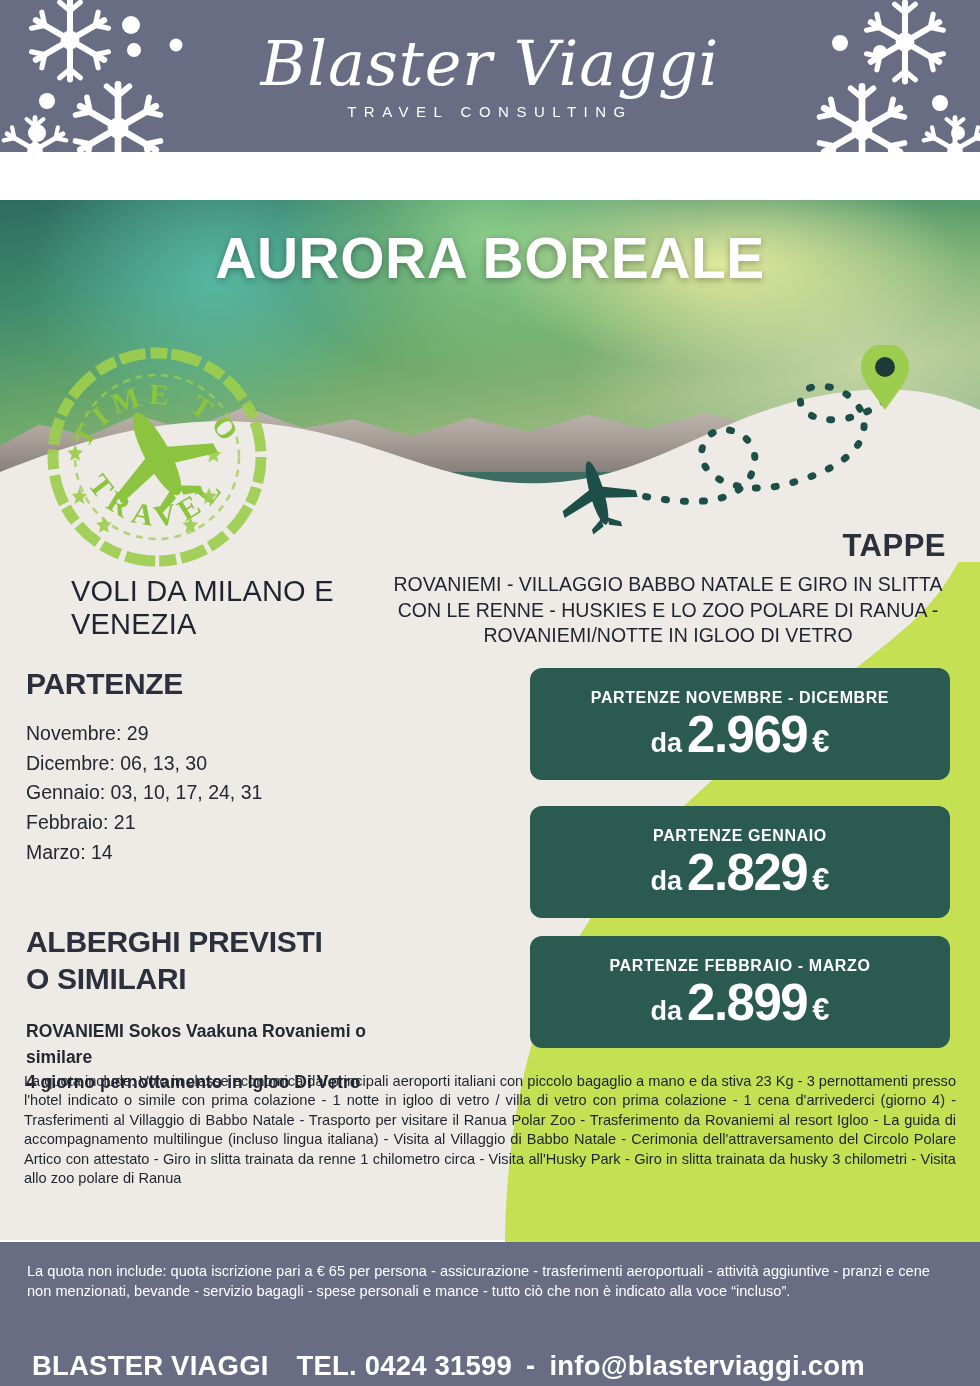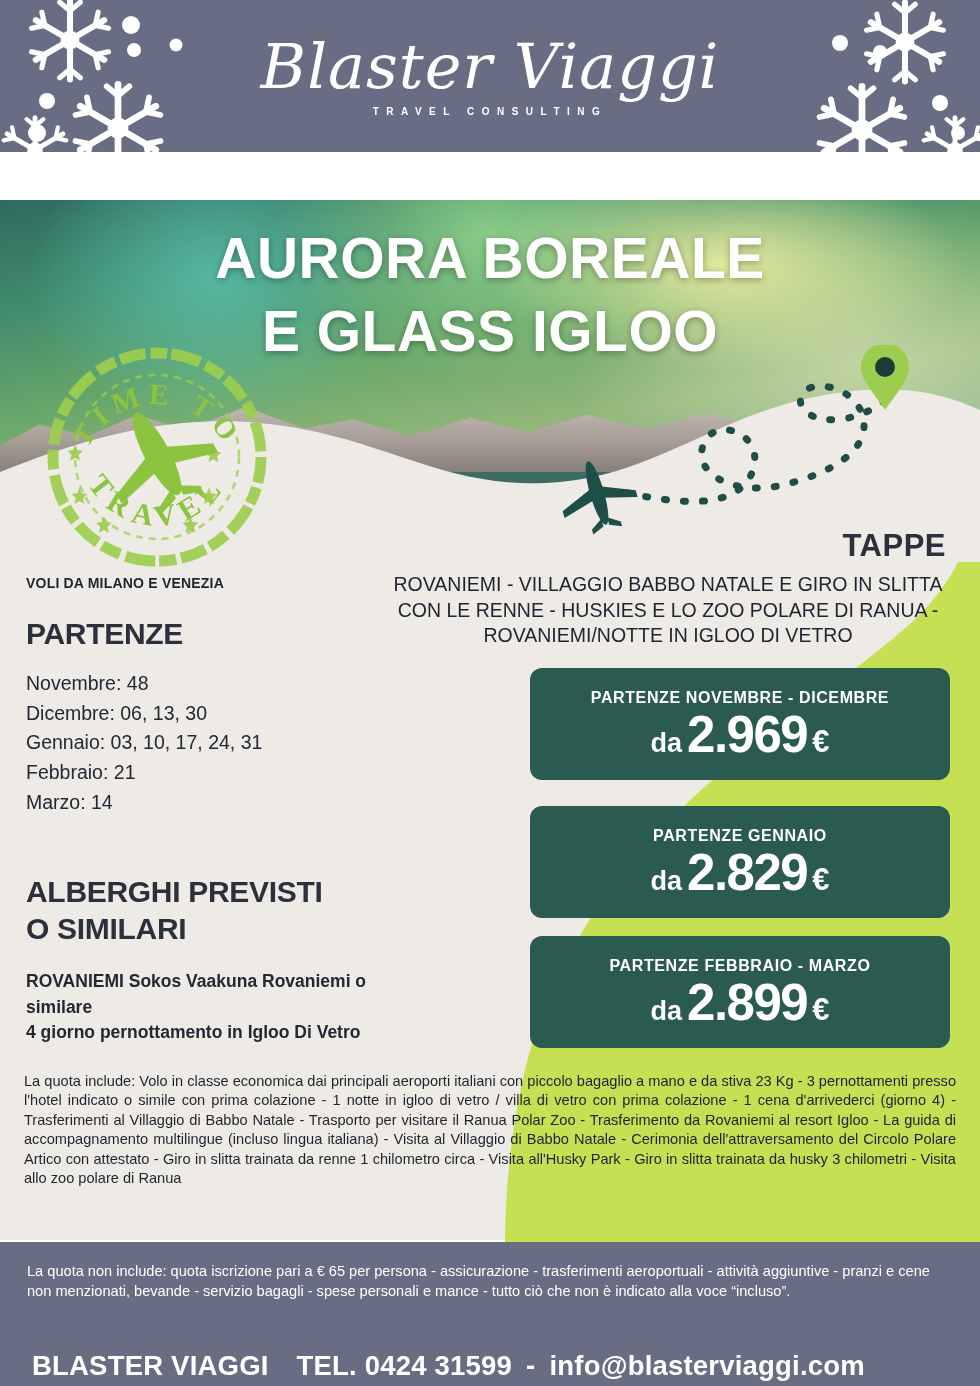--- a/index.html
+++ b/index.html
@@ -14,21 +14,21 @@
 
   
   .header {
     position:absolute; left:0; top:0; width:980px; height:152px;
     background:#686d84; overflow:hidden;
   }
   .header-logo { position:absolute; left:0; top:0; width:980px; height:152px;
      display:flex; flex-direction:column; align-items:center; justify-content:center; }
   .logo-script { font-family:"DejaVu Serif", serif; font-style:italic; font-size:62px;
      color:#fff; letter-spacing:1px; line-height:1; font-weight:400; }
-  .logo-sub { color:#fff; font-size:10px; letter-spacing:7.5px; font-weight:700;
+  .logo-sub { color:#fff; font-size:15px; letter-spacing:7.5px; font-weight:400;
      margin-top:8px; font-family:"Liberation Sans", sans-serif; }
   .snow { position:absolute; pointer-events:none; }
 
   
   .hero { position:absolute; left:0; top:176px; width:980px; height:360px; overflow:hidden;margin-top:24px; }
   .hero-sky { position:absolute; inset:0;
     background:
       radial-gradient(ellipse 340px 150px at 74% 18%, rgba(236,238,160,.92), rgba(236,238,160,0) 70%),
       radial-gradient(ellipse 300px 200px at 50% 10%, rgba(150,215,140,.85), rgba(150,215,140,0) 72%),
       radial-gradient(ellipse 260px 210px at 22% 22%, rgba(90,190,170,.85), rgba(90,190,170,0) 72%),
@@ -67,21 +67,21 @@
   .greenblob { position:absolute; left:0; top:418px; width:980px; height:830px; z-index:3; }
 
   
   .stamp { position:absolute; left:42px; top:342px; width:230px; height:230px; z-index:12; }
 
   
   .flightpath { position:absolute; left:555px; top:345px; width:430px; height:210px; z-index:11; }
 
   
   .left { position:absolute; left:26px; top:575px; width:420px; z-index:20; }
-  .voli { font-size:14px; font-weight:700; color:#1f2430; letter-spacing:.2px; }
+  .voli { font-size:29px; font-weight:400; color:#1f2430; letter-spacing:.2px;margin-left:45px; }
   .partenze-h { font-size:30px; font-weight:800; color:#2b303c; margin-top:26px; letter-spacing:-.3px; }
   .dates { margin-top:18px; font-size:19.5px; color:#232833; line-height:1.52; }
   .alberghi { margin-top:57px; font-size:30px; font-weight:700; color:#2b303c; line-height:1.22; letter-spacing:-.3px; }
   .hotelinfo { margin-top:22px; font-size:17.5px; font-weight:700; color:#232833; line-height:1.45; }
 
   
   .tappe-h { position:absolute; right:34px; top:528px; font-size:31px; font-weight:800;
      color:#2b303c; letter-spacing:.5px; z-index:20; }
   .tappe-body { position:absolute; left:382px; top:572px; width:572px; text-align:center;
      font-size:19.5px; color:#1f2430; line-height:1.32; z-index:20; }
@@ -165,21 +165,20 @@
   <div class="hero">
     <div class="hero-sky"></div>
     <div class="hero-mtn"></div>
     <div class="hero-water"></div>
     <div class="hero-lights"></div>
     <div class="hero-pier"></div>
     <div class="hero-shore"></div>
     <div class="hero-cabin"></div>
     <div class="hero-title">
       <div>AURORA BOREALE</div>
-      <div>E GLASS IGLOO</div>
     </div>
   </div>
 
   <svg class="wave" viewBox="0 0 980 210" preserveAspectRatio="none">
     <path d="M0,120 C90,84 180,58 285,74 C392,90 452,140 560,130 C660,121 720,60 830,42 C900,30 946,42 980,58 L980,210 L0,210 Z" fill="#eeebe6"></path>
   </svg>
 
   <div class="beige"></div>
 
   <svg class="greenblob" viewBox="0 0 980 830" preserveAspectRatio="none">
@@ -227,21 +226,21 @@
     <g transform="translate(330,10)">
       <path d="M0,55 C-16,32 -24,24 -24,12 A24,24 0 1 1 24,12 C24,24 16,32 0,55 Z" fill="#9ccd4f"></path>
       <circle cx="0" cy="12" r="10" fill="#1d3b36"></circle>
     </g>
   </svg>
 
   <div class="left">
     <div class="voli">VOLI DA MILANO E VENEZIA</div>
     <div class="partenze-h">PARTENZE</div>
     <div class="dates">
-      <div>Novembre: 48</div>
+      <div>Novembre: 29</div>
       <div>Dicembre: 06, 13, 30</div>
       <div>Gennaio: 03, 10, 17, 24, 31</div>
       <div>Febbraio: 21</div>
       <div>Marzo: 14</div>
     </div>
     <div class="alberghi">
       <div>ALBERGHI PREVISTI</div>
       <div>O SIMILARI</div>
     </div>
     <div class="hotelinfo">

